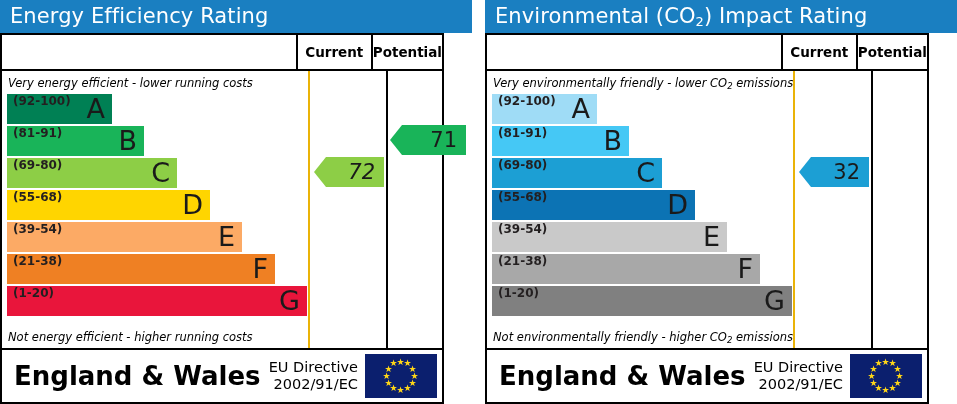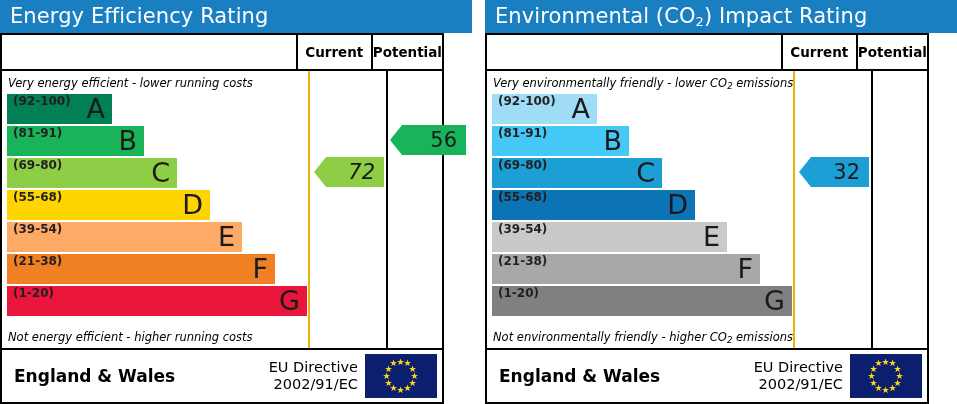--- a/index.html
+++ b/index.html
@@ -52,21 +52,21 @@
   
   .arrow{position:absolute;height:30px;display:flex;align-items:center;justify-content:flex-end;
          padding-right:9px;box-sizing:border-box;
          clip-path:polygon(12px 0,100% 0,100% 100%,12px 100%,0 50%);
          font-size:21px;color:#1a1a1a;}
   .arrow.cur{left:4px;width:70px;}
   .arrow.pot{left:2px;width:76px;}
 
   
   .foot{display:flex;height:52px;align-items:center;box-sizing:border-box;}
-  .foot .region{flex:1;font-size:17px;font-weight:bold;color:#000;padding-left:12px;white-space:nowrap;}
+  .foot .region{flex:1;font-size:26px;font-weight:bold;color:#000;padding-left:12px;white-space:nowrap;}
   .foot .dir{font-size:14.5px;color:#000;text-align:right;line-height:17px;padding-right:7px;white-space:nowrap;}
   .flag{width:72px;height:44px;background:#0b1f6e;position:relative;margin-right:5px;flex:none;}
   .flag i{position:absolute;color:#ffd617;font-style:normal;font-size:9px;line-height:9px;}
 </style>
 </head>
 <body>
 
 <div class="epc-wrap">
 
   <div class="panel left">
@@ -127,21 +127,21 @@
         </div>
 
         <div class="col-cur">
           <div class="arrow cur" style="background: rgb(141, 206, 70); top: 86px; font-style: italic;">
             <span>72</span>
           </div>
         </div>
 
         <div class="col-pot">
           <div class="arrow pot" style="background: rgb(25, 180, 89); top: 54px;">
-            <span>56</span>
+            <span>71</span>
           </div>
         </div>
       </div>
 
       <div class="foot">
         <div class="region">England &amp; Wales</div>
         <div class="dir">
           <div>EU Directive</div>
           <div>2002/91/EC</div>
         </div>

